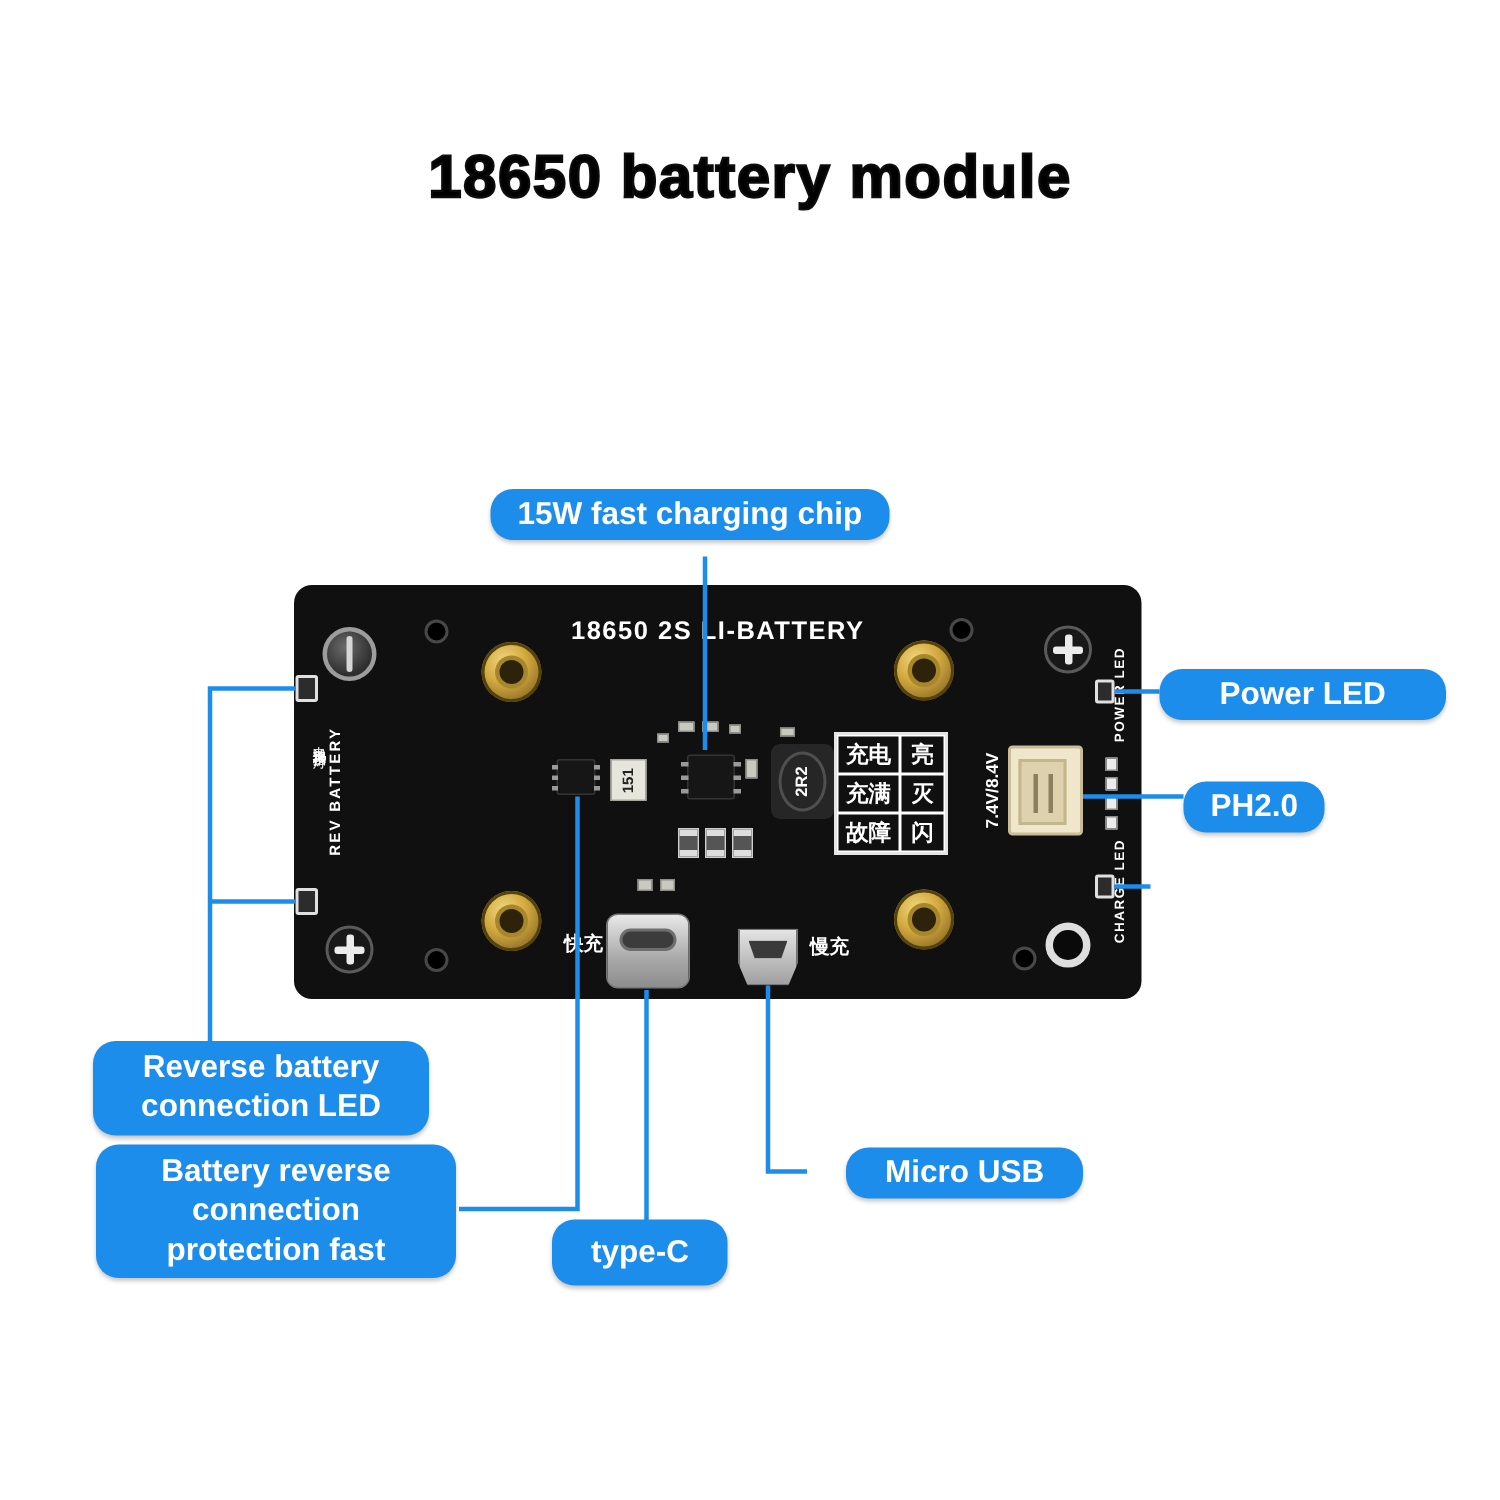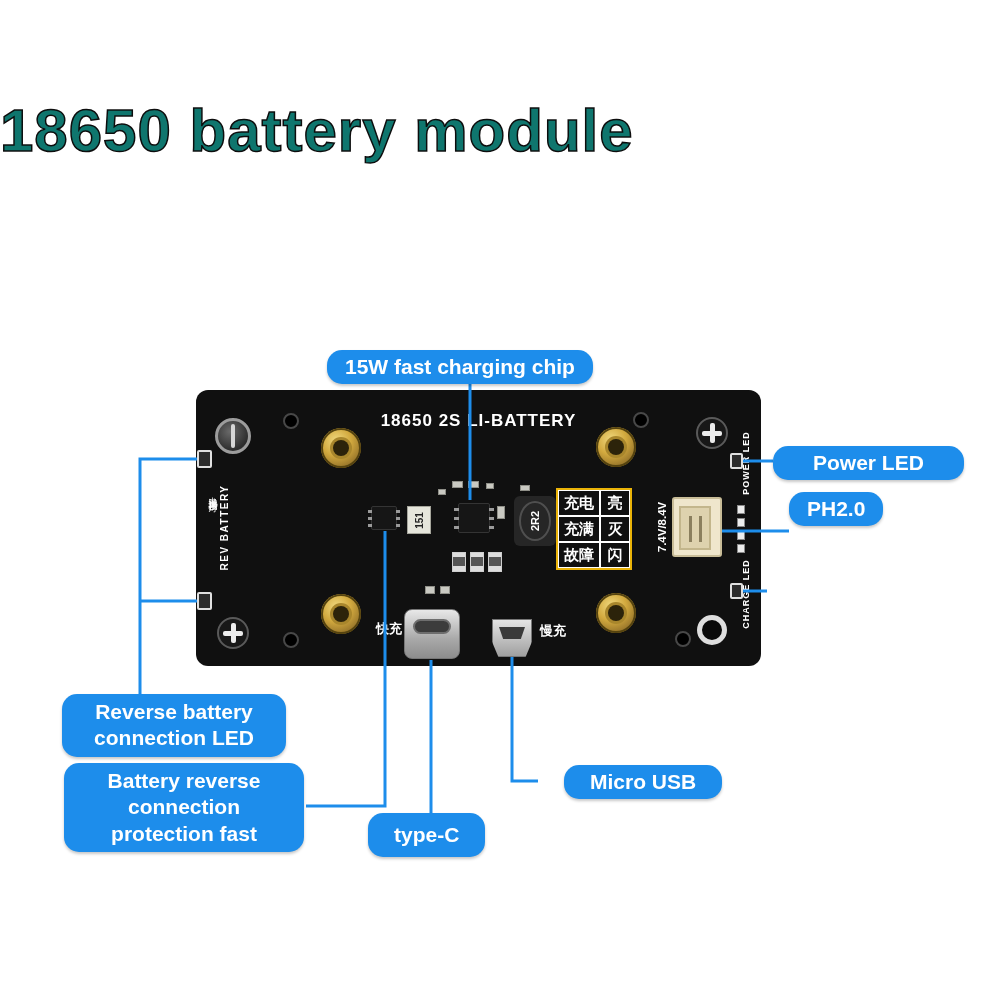--- a/index.html
+++ b/index.html
@@ -1,21 +1,21 @@
 <!DOCTYPE html>
 <html><head>
 <meta charset="utf-8">
 <style>
   *{box-sizing:border-box}
   html,body{margin:0;padding:0;background:#fff}
   body{font-family:"Liberation Sans",sans-serif}
   .stage{position:relative;width:1000px;height:1000px;background:#fff;overflow:hidden;--accent:#1d8deb}
 
-  .title{position:absolute;top:96px;left:0;width:100%;margin:0;text-align:left;
-         font-size:60px;font-weight:800;color:#0f766e;letter-spacing:1px;-webkit-text-stroke:1.5px #0d0d0d}
+  .title{position:absolute;top:96px;left:0;width:100%;margin:0;text-align:center;
+         font-size:40px;font-weight:800;color:#000000;letter-spacing:1px;-webkit-text-stroke:1.5px #0d0d0d}
 
   
   .callout{position:absolute;background:var(--accent);color:#fff;font-weight:700;font-size:21px;
            line-height:1.25;text-align:center;border-radius:15px;padding:4px 18px;
            box-shadow:0 2px 3px rgba(0,0,0,.22);white-space:nowrap;z-index:6}
   .callout.multi{white-space:normal;padding:5px 8px}
   .callout .line{display:block}
 
   
   .lines{position:absolute;left:0;top:0;width:1000px;height:1000px;color:var(--accent);z-index:5;pointer-events:none}
@@ -56,21 +56,21 @@
 
   .r151{position:absolute;left:211px;top:116px;width:24px;height:28px;background:#e6e6dc;border:1px solid #a6a69c;
         display:flex;align-items:center;justify-content:center;color:#222;font-size:10px;font-weight:700}
   .r151 span{transform:rotate(-90deg)}
 
   .inductor{position:absolute;left:318px;top:106px;width:42px;height:50px;background:#262626;border-radius:6px;
             display:flex;align-items:center;justify-content:center}
   .inductor .ring{position:absolute;inset:5px;border-radius:50%;border:2px solid #4f4f4f}
   .inductor .lbl{position:relative;transform:rotate(-90deg);color:#fff;font-weight:700;font-size:11px}
 
-  .led-table{position:absolute;left:360px;top:98px;display:grid;grid-template-columns:42px 30px;grid-auto-rows:26px;border:2px solid #eab308}
+  .led-table{position:absolute;left:360px;top:98px;display:grid;grid-template-columns:42px 30px;grid-auto-rows:26px;border:2px solid #e5e5e5}
   .led-table .cell{border:1px solid #fff;color:#fff;font-weight:700;font-size:15px;display:flex;align-items:center;justify-content:center}
 
   .ph{position:absolute;left:476px;top:107px;width:50px;height:60px;background:#efe6cc;border:2px solid #c9bd98;border-radius:3px}
   .ph .cav{position:absolute;left:5px;top:7px;width:32px;height:44px;background:#ded2ae;border:2px solid #c3b68c}
   .ph .pin{position:absolute;width:3px;height:26px;top:17px;background:#8b7f5e}
 
   .typec{position:absolute;left:208px;top:219px;width:56px;height:50px;border-radius:8px;
          background:linear-gradient(180deg,#e8e8e8,#a9a9a9 60%,#8d8d8d);border:1px solid #777}
   .typec .slot{position:absolute;left:50%;top:9px;transform:translateX(-50%);width:38px;height:15px;border-radius:8px;
                background:#3c3c3c;border:2px solid #6e6e6e}
@@ -205,23 +205,23 @@
     <path d="M470,371 V500"></path>
     <path d="M743,461 H773"></path>
     <path d="M722,531 H789"></path>
     <path d="M743,591 H767"></path>
     <path d="M197,459 H140 V697 M197,601 H140"></path>
     <path d="M385,531 V806 H306"></path>
     <path d="M431,660 V814"></path>
     <path d="M512,657 V781 H538"></path>
   </svg>
 
-  <div class="callout" style="left:327px;top:350px">15W fast charging chip</div>
+  <div class="callout" style="left:327px;top:326px">15W fast charging chip</div>
   <div class="callout" style="left:773px;top:446px;padding:4px 40px">Power LED</div>
-  <div class="callout" style="left:789px;top:492px">PH2.0</div>
+  <div class="callout" style="left:789px;top:521px">PH2.0</div>
 
   <div class="callout multi" style="left:62px;top:694px;width:224px">
     <span class="line">Reverse battery</span>
     <span class="line">connection LED</span>
   </div>
 
   <div class="callout multi" style="left:64px;top:763px;width:240px">
     <span class="line">Battery reverse</span>
     <span class="line">connection</span>
     <span class="line">protection fast</span>

